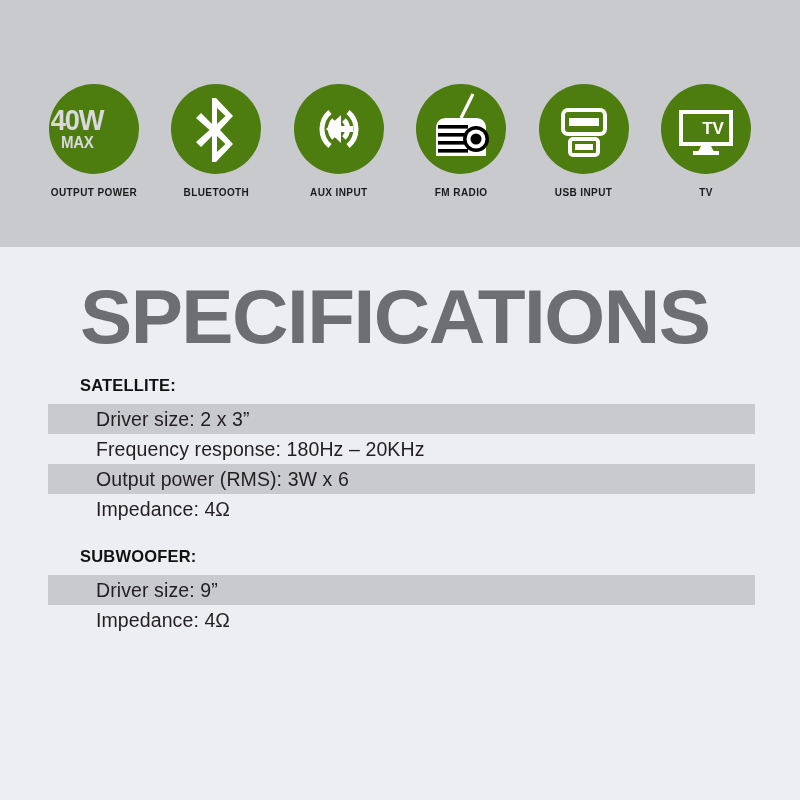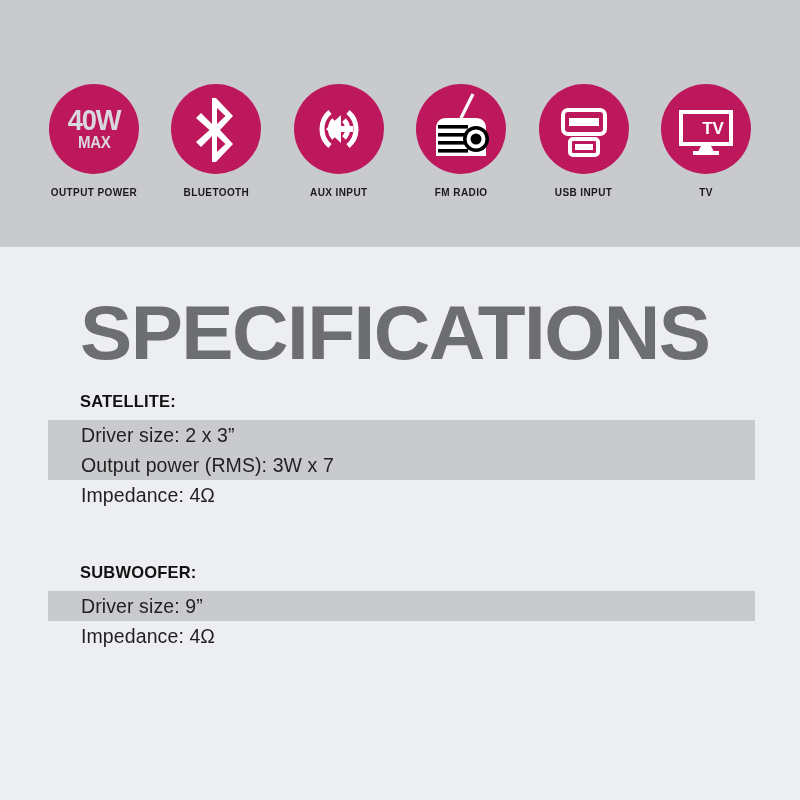--- a/index.html
+++ b/index.html
@@ -42,24 +42,24 @@
   .feature {
     width: 112px;
     display: flex;
     flex-direction: column;
     align-items: center;
   }
   .badge {
     width: 90px;
     height: 90px;
     border-radius: 50%;
-    background: #be185d;
+    background: #4d7c0f;
     display: flex;
     align-items: center;
-    justify-content: center;
+    justify-content: flex-start;
     position: relative;
     overflow: hidden;
   }
   .badge svg { display: block; }
   .feature-label {
     margin-top: 13px;
     font-size: 10px;
     font-weight: bold;
     letter-spacing: 0.4px;
     color: #1a1a1a;
@@ -95,21 +95,20 @@
   }
 
   
   .spec-panel {
     position: absolute;
     left: 0;
     top: 247px;
     width: 800px;
     height: 415px;
     background: #edeef2;
-    margin-top: 16px;
   }
   .spec-title {
     position: absolute;
     left: 80px;
     top: 32px;
     font-size: 76px;
     font-weight: bold;
     color: #6d6e71;
     letter-spacing: -1.5px;
     line-height: 1;
@@ -133,21 +132,21 @@
     letter-spacing: 0.2px;
     padding-left: 33px;
     margin-bottom: 8px;
     font-family: "Liberation Sans", sans-serif;
     transform: scaleX(0.97);
     transform-origin: left center;
   }
   .spec-row {
     height: 30px;
     line-height: 30px;
-    padding-left: 33px;
+    padding-left: 48px;
     font-size: 19.5px;
     color: #231f20;
     font-family: "Liberation Sans", sans-serif;
     white-space: nowrap;
     letter-spacing: 0.1px;
   }
   .spec-row.shaded { background: #c9cace; }
   .spec-row.plain  { background: transparent; }
 </style>
 </head>
@@ -239,21 +238,22 @@
     </div>
   </div>
 
   <div class="spec-panel">
 
     <div class="spec-title">SPECIFICATIONS</div>
 
     <div class="spec-group" id="group-satellite">
       <div class="group-heading">SATELLITE:</div>
       <div class="spec-row shaded">Driver size: 2 x 3”</div>
-      <div class="spec-row shaded">Output power (RMS): 3W x 7</div>
+      <div class="spec-row plain">Frequency response: 180Hz – 20KHz</div>
+      <div class="spec-row shaded">Output power (RMS): 3W x 6</div>
       <div class="spec-row plain">Impedance: 4Ω</div>
     </div>
 
     <div class="spec-group" id="group-subwoofer">
       <div class="group-heading">SUBWOOFER:</div>
       <div class="spec-row shaded">Driver size: 9”</div>
       <div class="spec-row plain">Impedance: 4Ω</div>
     </div>
 
   </div>

